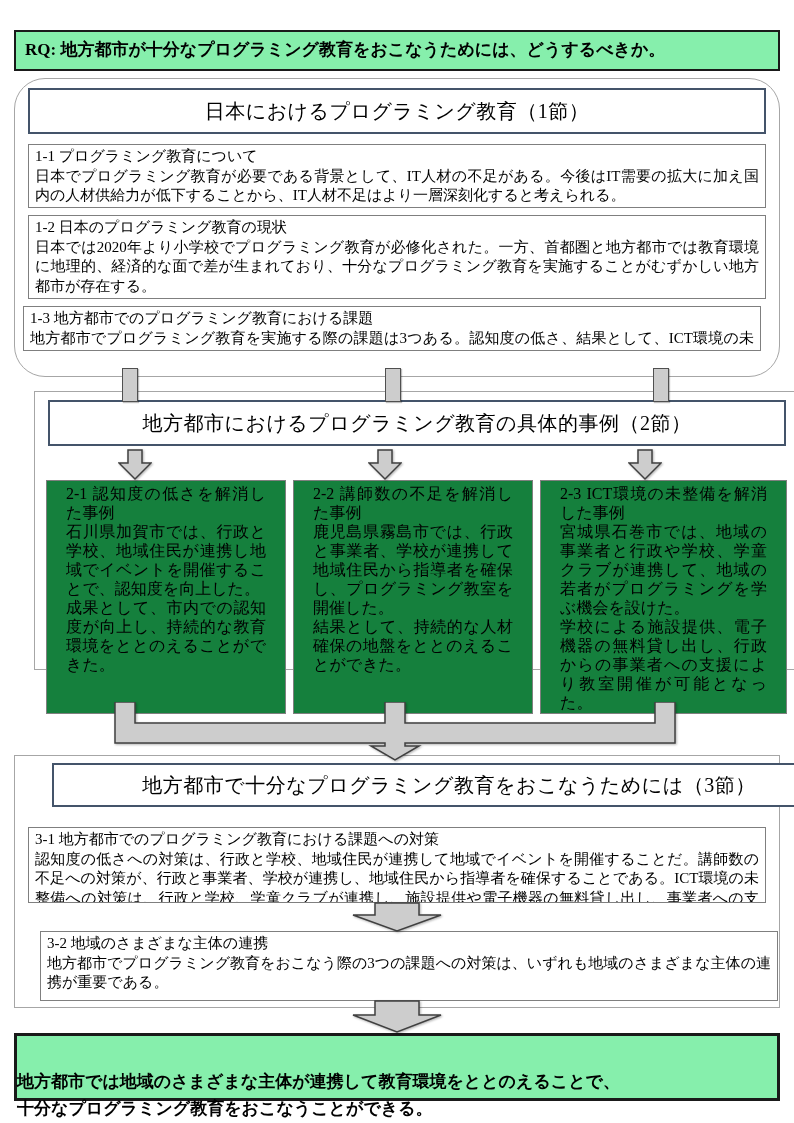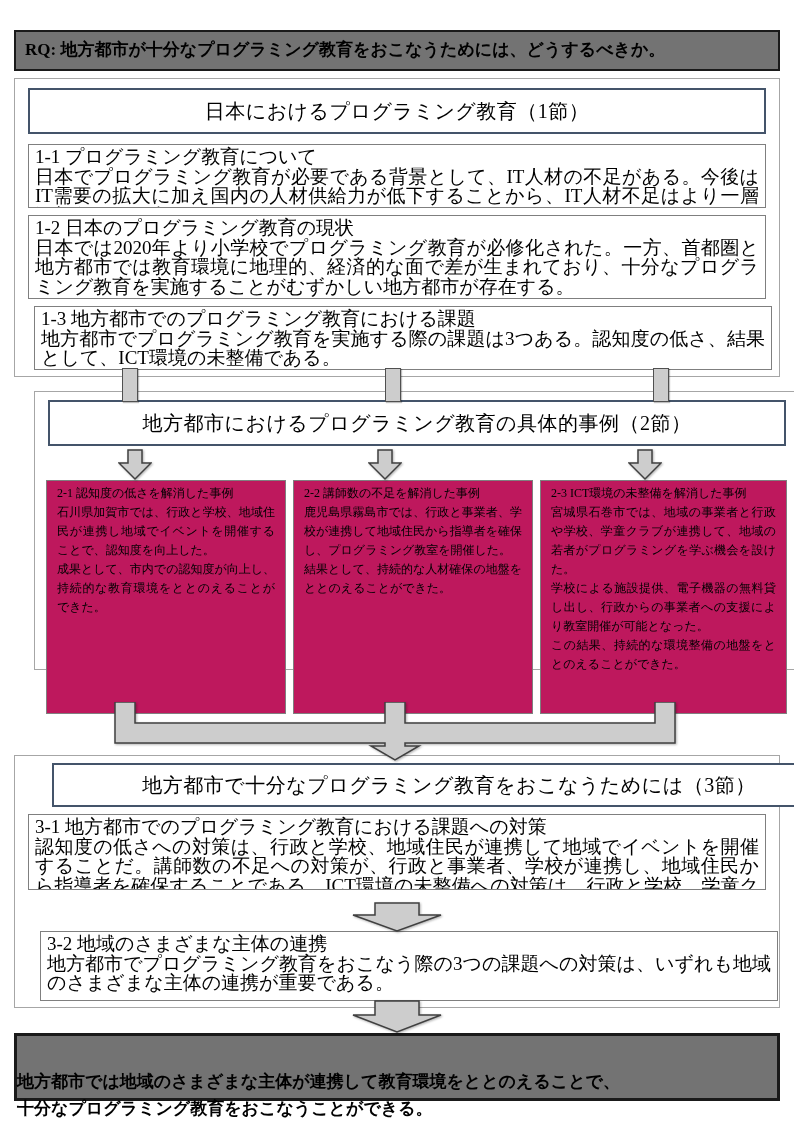--- a/index.html
+++ b/index.html
@@ -8,21 +8,21 @@
     width:794px;height:1123px;
     background:#ffffff;
     font-family:"Liberation Serif","DejaVu Serif",serif;
     color:#000;
     overflow:hidden;
   }
   
   .gray-banner{
     position:absolute;
     box-sizing:border-box;
-    background:#737373;
+    background:#86efac;
     border:2px solid #1a1a1a;
   }
   .rq-banner{
     left:14px;top:30px;width:766px;height:41px;
     font-size:17px;font-weight:bold;
     line-height:36px;
     padding-left:9px;
     white-space:nowrap;
   }
   .conclusion-box{
@@ -34,51 +34,51 @@
     padding-top:5px;
     white-space:pre-line;
   }
   
   .container{
     position:absolute;
     box-sizing:border-box;
     border:1px solid #a6a6a6;
     background:#ffffff;
   }
-  .s1{left:14px;top:78px;width:766px;height:299px;}
+  .s1{left:14px;top:78px;width:766px;height:299px;border-radius:31px;}
   .s2{left:14px;top:391px;width:766px;height:279px;margin-left:20px;}
   .s3{left:14px;top:755px;width:766px;height:253px;}
   .title-box{
     position:absolute;
     box-sizing:border-box;
     border:2px solid #44546a;
     background:#ffffff;
     text-align:center;
     font-size:20px;
     letter-spacing:0.5px;
   }
   .sub-box{
     position:absolute;
     box-sizing:border-box;
     border:1px solid #7f7f7f;
     background:#ffffff;
-    font-size:19px;
+    font-size:15px;
     line-height:19.5px;
     padding:2px 6px;
     text-align:justify;
     overflow:hidden;
   }
   .col-box{
     position:absolute;
     box-sizing:border-box;
     border:1px solid #7f7f7f;
-    background:#be185d;
-    font-size:12px;
+    background:#15803d;
+    font-size:16px;
     line-height:19px;
-    padding:3px 10px;
+    padding:3px 19px;
     text-align:justify;
     overflow:hidden;
   }
   .preline{white-space:pre-line;}
   
   .stub{
     position:absolute;
     width:16px;height:34px;
     top:368px;
     box-sizing:border-box;
@@ -108,21 +108,21 @@
     <div class="sub-box" style="left:13px;top:65px;width:738px;height:64px;">
       <div>1-1 プログラミング教育について</div>
       <div>日本でプログラミング教育が必要である背景として、IT人材の不足がある。今後はIT需要の拡大に加え国内の人材供給力が低下することから、IT人材不足はより一層深刻化すると考えられる。</div>
     </div>
 
     <div class="sub-box" style="left:13px;top:136px;width:738px;height:84px;">
       <div>1-2 日本のプログラミング教育の現状</div>
       <div>日本では2020年より小学校でプログラミング教育が必修化された。一方、首都圏と地方都市では教育環境に地理的、経済的な面で差が生まれており、十分なプログラミング教育を実施することがむずかしい地方都市が存在する。</div>
     </div>
 
-    <div class="sub-box" style="left:19px;top:227px;width:738px;height:64px;">
+    <div class="sub-box" style="left:8px;top:227px;width:738px;height:45px;">
       <div>1-3 地方都市でのプログラミング教育における課題</div>
       <div>地方都市でプログラミング教育を実施する際の課題は3つある。認知度の低さ、結果として、ICT環境の未整備である。</div>
     </div>
   </div>
 
   <div class="stub stub1"></div>
   <div class="stub stub2"></div>
   <div class="stub stub3"></div>
 
   <div class="container s2">
@@ -158,21 +158,21 @@
     <polygon class="arrow-shape" points="10,1 24,1 24,14 33,14 17,30 1,14 10,14"></polygon>
   </svg>
 
   <svg class="arrow-svg" style="left:100px;top:702px;" width="600" height="60" viewBox="0 0 600 60">
     <polygon class="arrow-shape" points="15,0 35,0 35,21 285,21 285,0 305,0 305,21 555,21 555,0 575,0 575,41 305,41 305,44 319,44 295,58 271,44 285,44 285,41 15,41"></polygon>
   </svg>
 
   <div class="container s3">
     <div class="title-box" style="left:13px;top:7px;width:794px;height:44px;line-height:40px;margin-left:24px;">地方都市で十分なプログラミング教育をおこなうためには（3節）</div>
 
-    <div class="sub-box" style="left:13px;top:58px;width:738px;height:76px;">
+    <div class="sub-box" style="left:13px;top:71px;width:738px;height:76px;">
       <div>3-1 地方都市でのプログラミング教育における課題への対策</div>
       <div>認知度の低さへの対策は、行政と学校、地域住民が連携して地域でイベントを開催することだ。講師数の不足への対策が、行政と事業者、学校が連携し、地域住民から指導者を確保することである。ICT環境の未整備への対策は、行政と学校、学童クラブが連携し、施設提供や電子機器の無料貸し出し、事業者への支援をおこなうことである。</div>
     </div>
 
     <div class="sub-box" style="left:13px;top:175px;width:738px;height:70px;margin-left:12px;">
       <div>3-2 地域のさまざまな主体の連携</div>
       <div>地方都市でプログラミング教育をおこなう際の3つの課題への対策は、いずれも地域のさまざまな主体の連携が重要である。</div>
     </div>
   </div>
 

